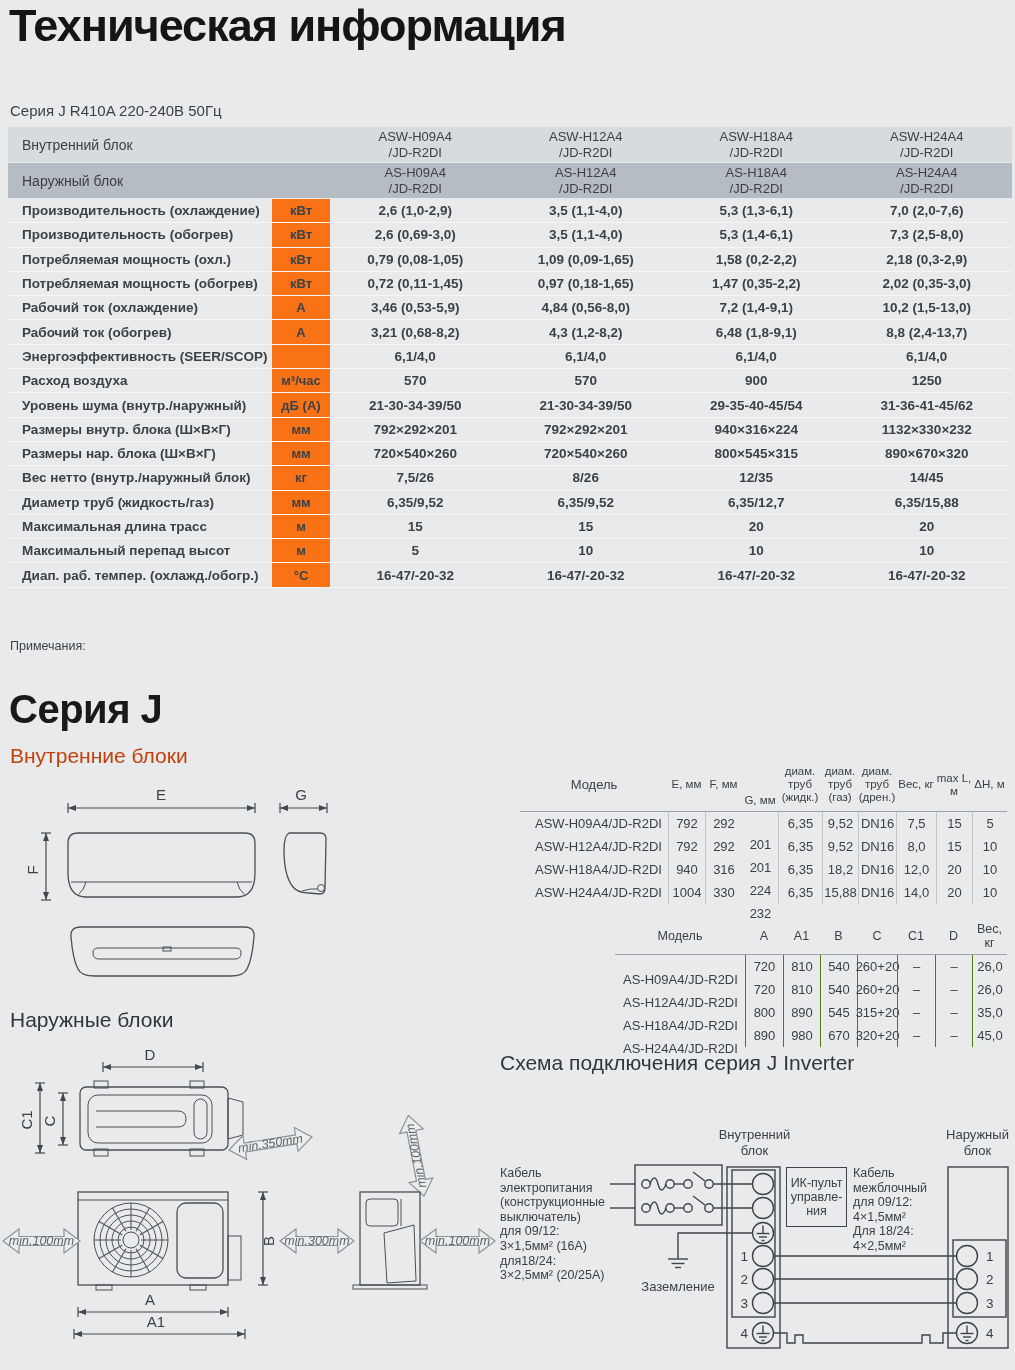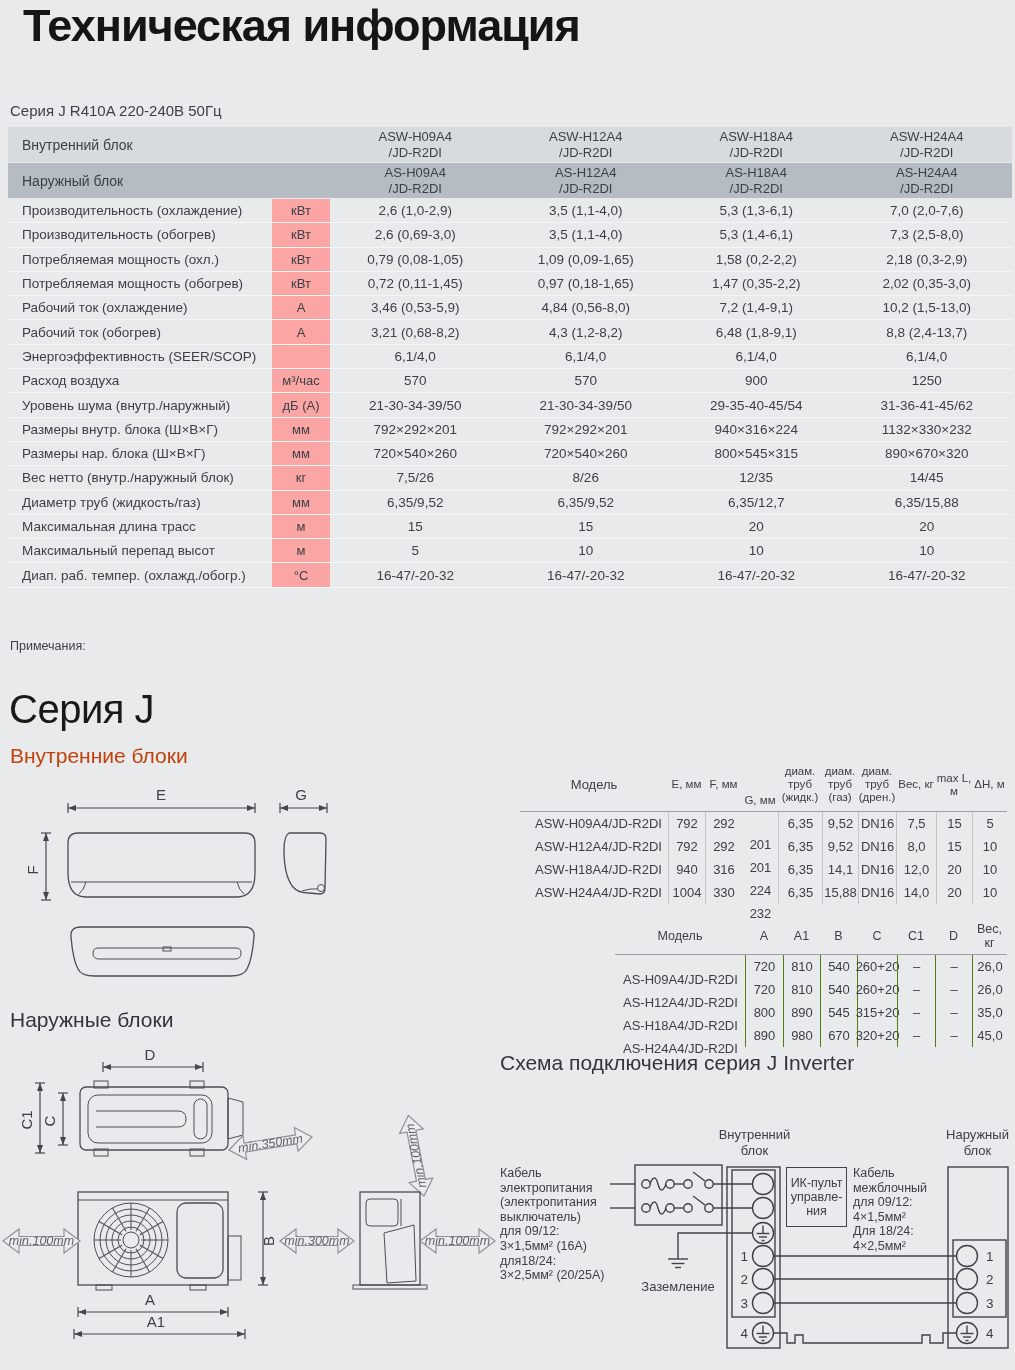--- a/index.html
+++ b/index.html
@@ -2,39 +2,39 @@
 <html><head>
 <meta charset="utf-8">
 <style>
   html,body{margin:0;padding:0}
   body{font-family:"Liberation Sans", sans-serif;background:#e9eaeb;}
   #page{position:relative;width:1015px;height:1370px;background:#e9eaeb;overflow:hidden;color:#3b4147;}
   .abs{position:absolute;}
   svg{display:block}
   svg text{font-family:"Liberation Sans", sans-serif;fill:#3b4147;}
 
-  #title{position:absolute;left:23px;top:0px;font-size:45px;font-weight:700;color:#141517;letter-spacing:-1px;}
+  #title{position:absolute;left:9px;top:0px;font-size:45px;font-weight:700;color:#141517;letter-spacing:-1px;}
   #subtitle{position:absolute;left:10px;top:102px;font-size:15px;}
 
   
   #spec-table{position:absolute;left:8px;top:127px;width:1004px;font-size:13.5px;}
   .spec-hrow{display:flex;height:35px;margin-bottom:1px;align-items:center;}
   .spec-hrow.r1{background:#d8dbde;}
   .spec-hrow.r2{background:#b6bcc3;}
   .spec-hrow .hlabel{width:322px;flex:none;padding-left:14px;font-size:14px;box-sizing:border-box;}
   .spec-hrow .hmodels{flex:1;display:flex;align-self:stretch;align-items:center;}
   .model-cell{flex:1;text-align:center;font-size:13px;line-height:15.5px;}
-  .spec-row{display:flex;height:24.3px;box-sizing:border-box;border-bottom:1px solid rgba(255,255,255,.55);align-items:center;}
+  .spec-row{display:flex;height:24.3px;box-sizing:border-box;border-bottom:1px solid rgba(255,255,255,.55);align-items:center;font-weight:bold;}
   .sr-label{width:264px;flex:none;padding-left:14px;box-sizing:border-box;}
-  .sr-unit{width:58px;flex:none;align-self:stretch;background:#fca5a5;display:flex;align-items:center;justify-content:center;font-size:13px;}
+  .sr-unit{width:58px;flex:none;align-self:stretch;background:#f97316;display:flex;align-items:center;justify-content:center;font-size:13px;}
   .sr-val{flex:1;text-align:center;}
 
   #notes{position:absolute;left:10px;top:638px;font-size:12.5px;line-height:16px;}
 
-  #series-h{position:absolute;left:9px;top:687px;font-size:40px;font-weight:400;color:#17191b;letter-spacing:-.5px;}
+  #series-h{position:absolute;left:9px;top:687px;font-size:40px;font-weight:700;color:#17191b;letter-spacing:-.5px;}
   #indoor-h{position:absolute;left:10px;top:744px;font-size:21px;color:#c2410c;}
   #outdoor-h{position:absolute;left:10px;top:1008px;font-size:21px;color:#30363c;}
   #schem-h{position:absolute;left:500px;top:1051px;font-size:21px;color:#30363c;}
 
   
   #indoor-table{position:absolute;left:520px;top:762px;width:487px;}
   .it-head{display:flex;align-items:center;min-height:40px;border-bottom:1px solid #9ba1a7;padding-bottom:4px;}
   .it-head > div{text-align:center;font-size:11.5px;line-height:13px;white-space:pre-line;}
   .it-head > div:nth-of-type(1){font-size:13px;}
   .it-head > div:nth-of-type(1), .it-row > div:nth-of-type(1){width:148px;flex:none;}
@@ -399,21 +399,21 @@
         <div>15</div>
         <div>10</div>
       </div>
 
       <div class="it-row">
         <div>ASW-H18A4/JD-R2DI</div>
         <div>940</div>
         <div>316</div>
         <div>224</div>
         <div>6,35</div>
-        <div>14,1</div>
+        <div>18,2</div>
         <div>DN16</div>
         <div>12,0</div>
         <div>20</div>
         <div>10</div>
       </div>
 
       <div class="it-row">
         <div>ASW-H24A4/JD-R2DI</div>
         <div>1004</div>
         <div>330</div>
@@ -720,21 +720,21 @@
     <div class="txt pre" style="left:212px;top:12px;width:105px;text-align:center;line-height:16px;font-size:13px;">Внутренний
 блок</div>
     <div class="txt pre" style="left:430px;top:12px;width:115px;text-align:center;line-height:16px;font-size:13px;">Наружный
 блок</div>
 
     <div class="txt" style="left:10px;top:51px;width:132px;">
       <div>Кабель</div>
 
       <div>электропитания</div>
 
-      <div>(электропитания</div>
+      <div>(конструкционные</div>
 
       <div>выключатель)</div>
 
       <div>для 09/12:</div>
 
       <div>3×1,5мм² (16А)</div>
 
       <div>для18/24:</div>
 
       <div>3×2,5мм² (20/25А)</div>

